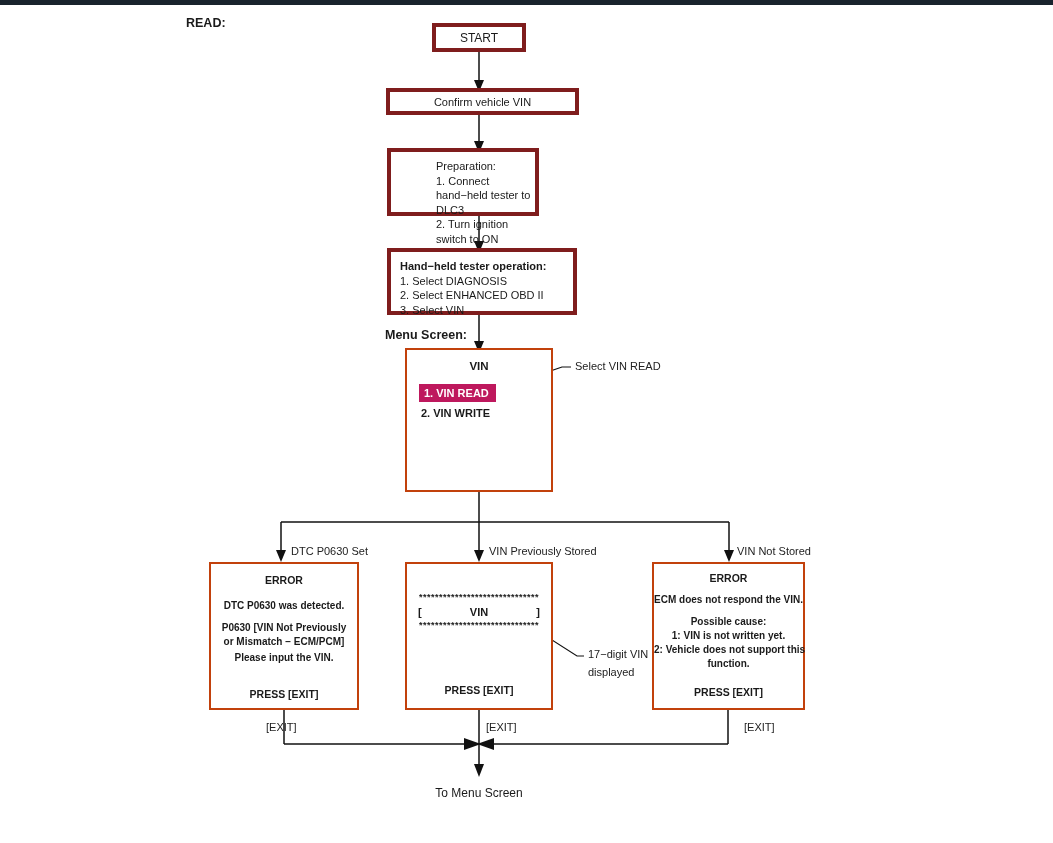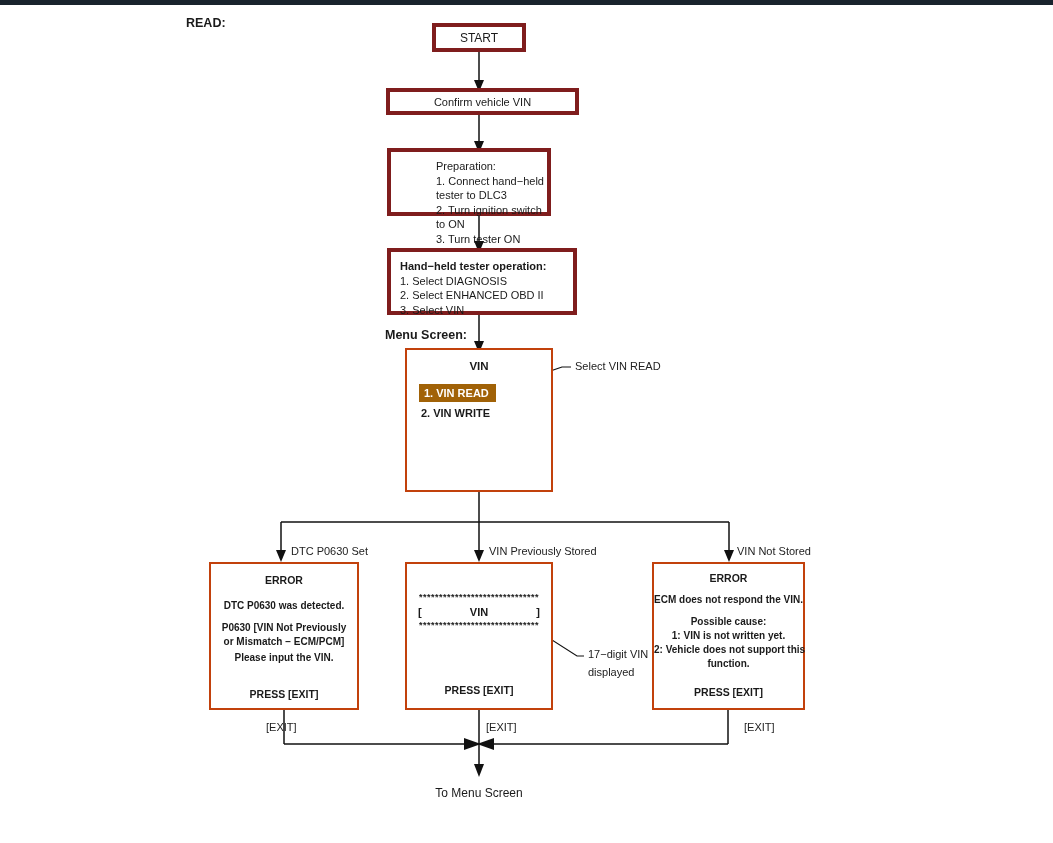--- a/index.html
+++ b/index.html
@@ -13,21 +13,21 @@
   .lbl-bold{font-weight:bold;font-size:12.5px;}
   .branch-lbl{font-size:11px;color:#222;}
   .exit-lbl{font-size:11px;color:#222;}
   .box{position:absolute;background:#fff;box-sizing:border-box;}
   .box-thin{border:4px solid #7f1d1d;}
   .box-thick{border:2px solid #c2410c;}
   .center-text{display:flex;align-items:center;justify-content:center;}
   .steps{font-size:11px;line-height:14.5px;padding:7px 0 0 9px;}
   .steps .t{font-size:11px;}
   .menu-title{position:absolute;left:0;right:0;top:10px;text-align:center;font-weight:bold;font-size:11.5px;}
-  .menu-item-read{position:absolute;left:12px;top:34px;background:#a16207;color:#fff;font-weight:bold;font-size:11px;padding:3px 7px 3px 5px;}
+  .menu-item-read{position:absolute;left:12px;top:34px;background:#be185d;color:#fff;font-weight:bold;font-size:11px;padding:3px 7px 3px 5px;}
   .menu-item-write{position:absolute;left:14px;top:57px;font-weight:bold;font-size:11px;}
   .bline{position:absolute;left:0;right:0;text-align:center;font-weight:bold;font-size:10px;white-space:nowrap;}
   .stars{position:absolute;left:0;right:0;text-align:center;font-weight:bold;font-size:9px;letter-spacing:0.5px;white-space:nowrap;}
   .vinrow-open{position:absolute;left:11px;font-weight:bold;font-size:11px;}
   .vinrow-close{position:absolute;right:11px;font-weight:bold;font-size:11px;}
   .vinrow-vin{position:absolute;left:0;right:0;text-align:center;font-weight:bold;font-size:11px;}
 </style>
 </head>
 <body>
 
@@ -79,21 +79,21 @@
   <div class="lbl lbl-bold" style="left:186px;top:16px;">READ:</div>
 
   <div class="box box-thin center-text" style="left:432px;top:23px;width:94px;height:29px;font-size:12px;">
     <span>START</span>
   </div>
 
   <div class="box box-thin center-text" style="left:386px;top:88px;width:193px;height:27px;font-size:11px;">
     <span>Confirm vehicle VIN</span>
   </div>
 
-  <div class="box box-thin steps" style="left:387px;top:148px;width:164px;height:68px;padding-left:45px;">
+  <div class="box box-thin steps" style="left:387px;top:148px;width:152px;height:68px;padding-left:45px;">
     <div class="t">Preparation:</div>
     <div class="t">1. Connect hand−held tester to DLC3</div>
     <div class="t">2. Turn ignition switch to ON</div>
     <div class="t">3. Turn tester ON</div>
   </div>
 
   <div class="box box-thin steps" style="left:387px;top:248px;width:190px;height:67px;">
     <div class="t" style="font-weight:bold;">Hand−held tester operation:</div>
     <div class="t">1. Select DIAGNOSIS</div>
     <div class="t">2. Select ENHANCED OBD II</div>

